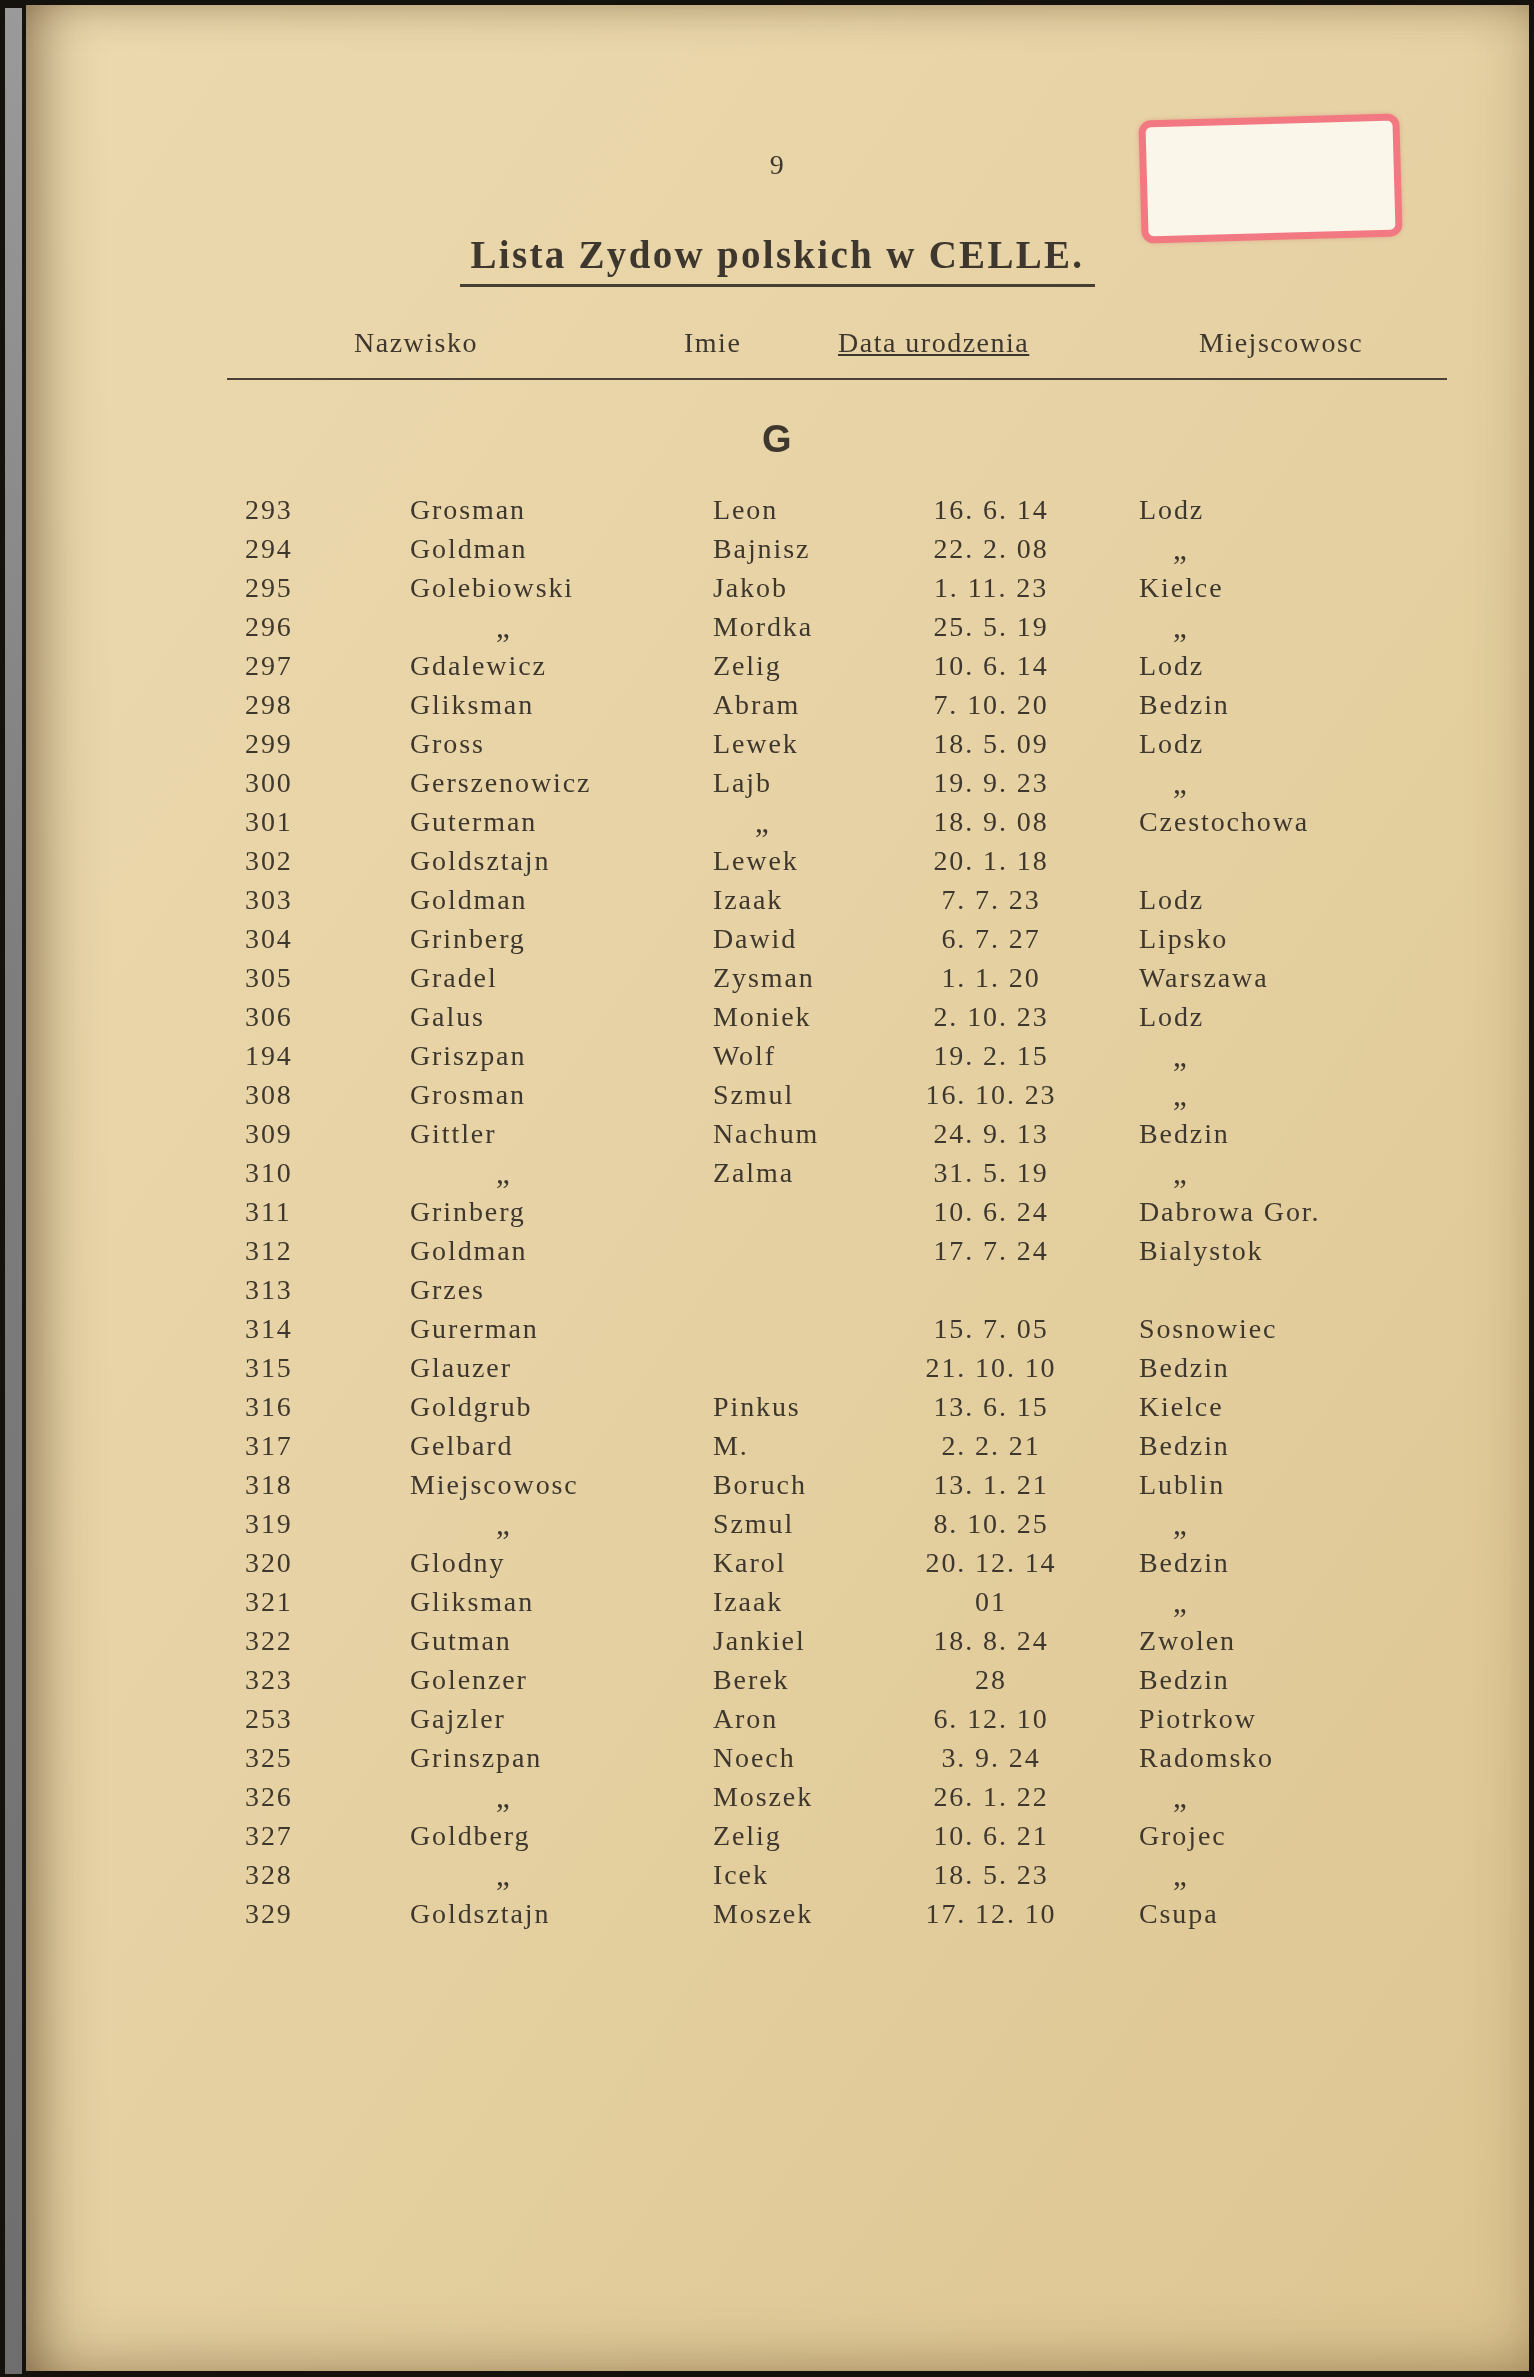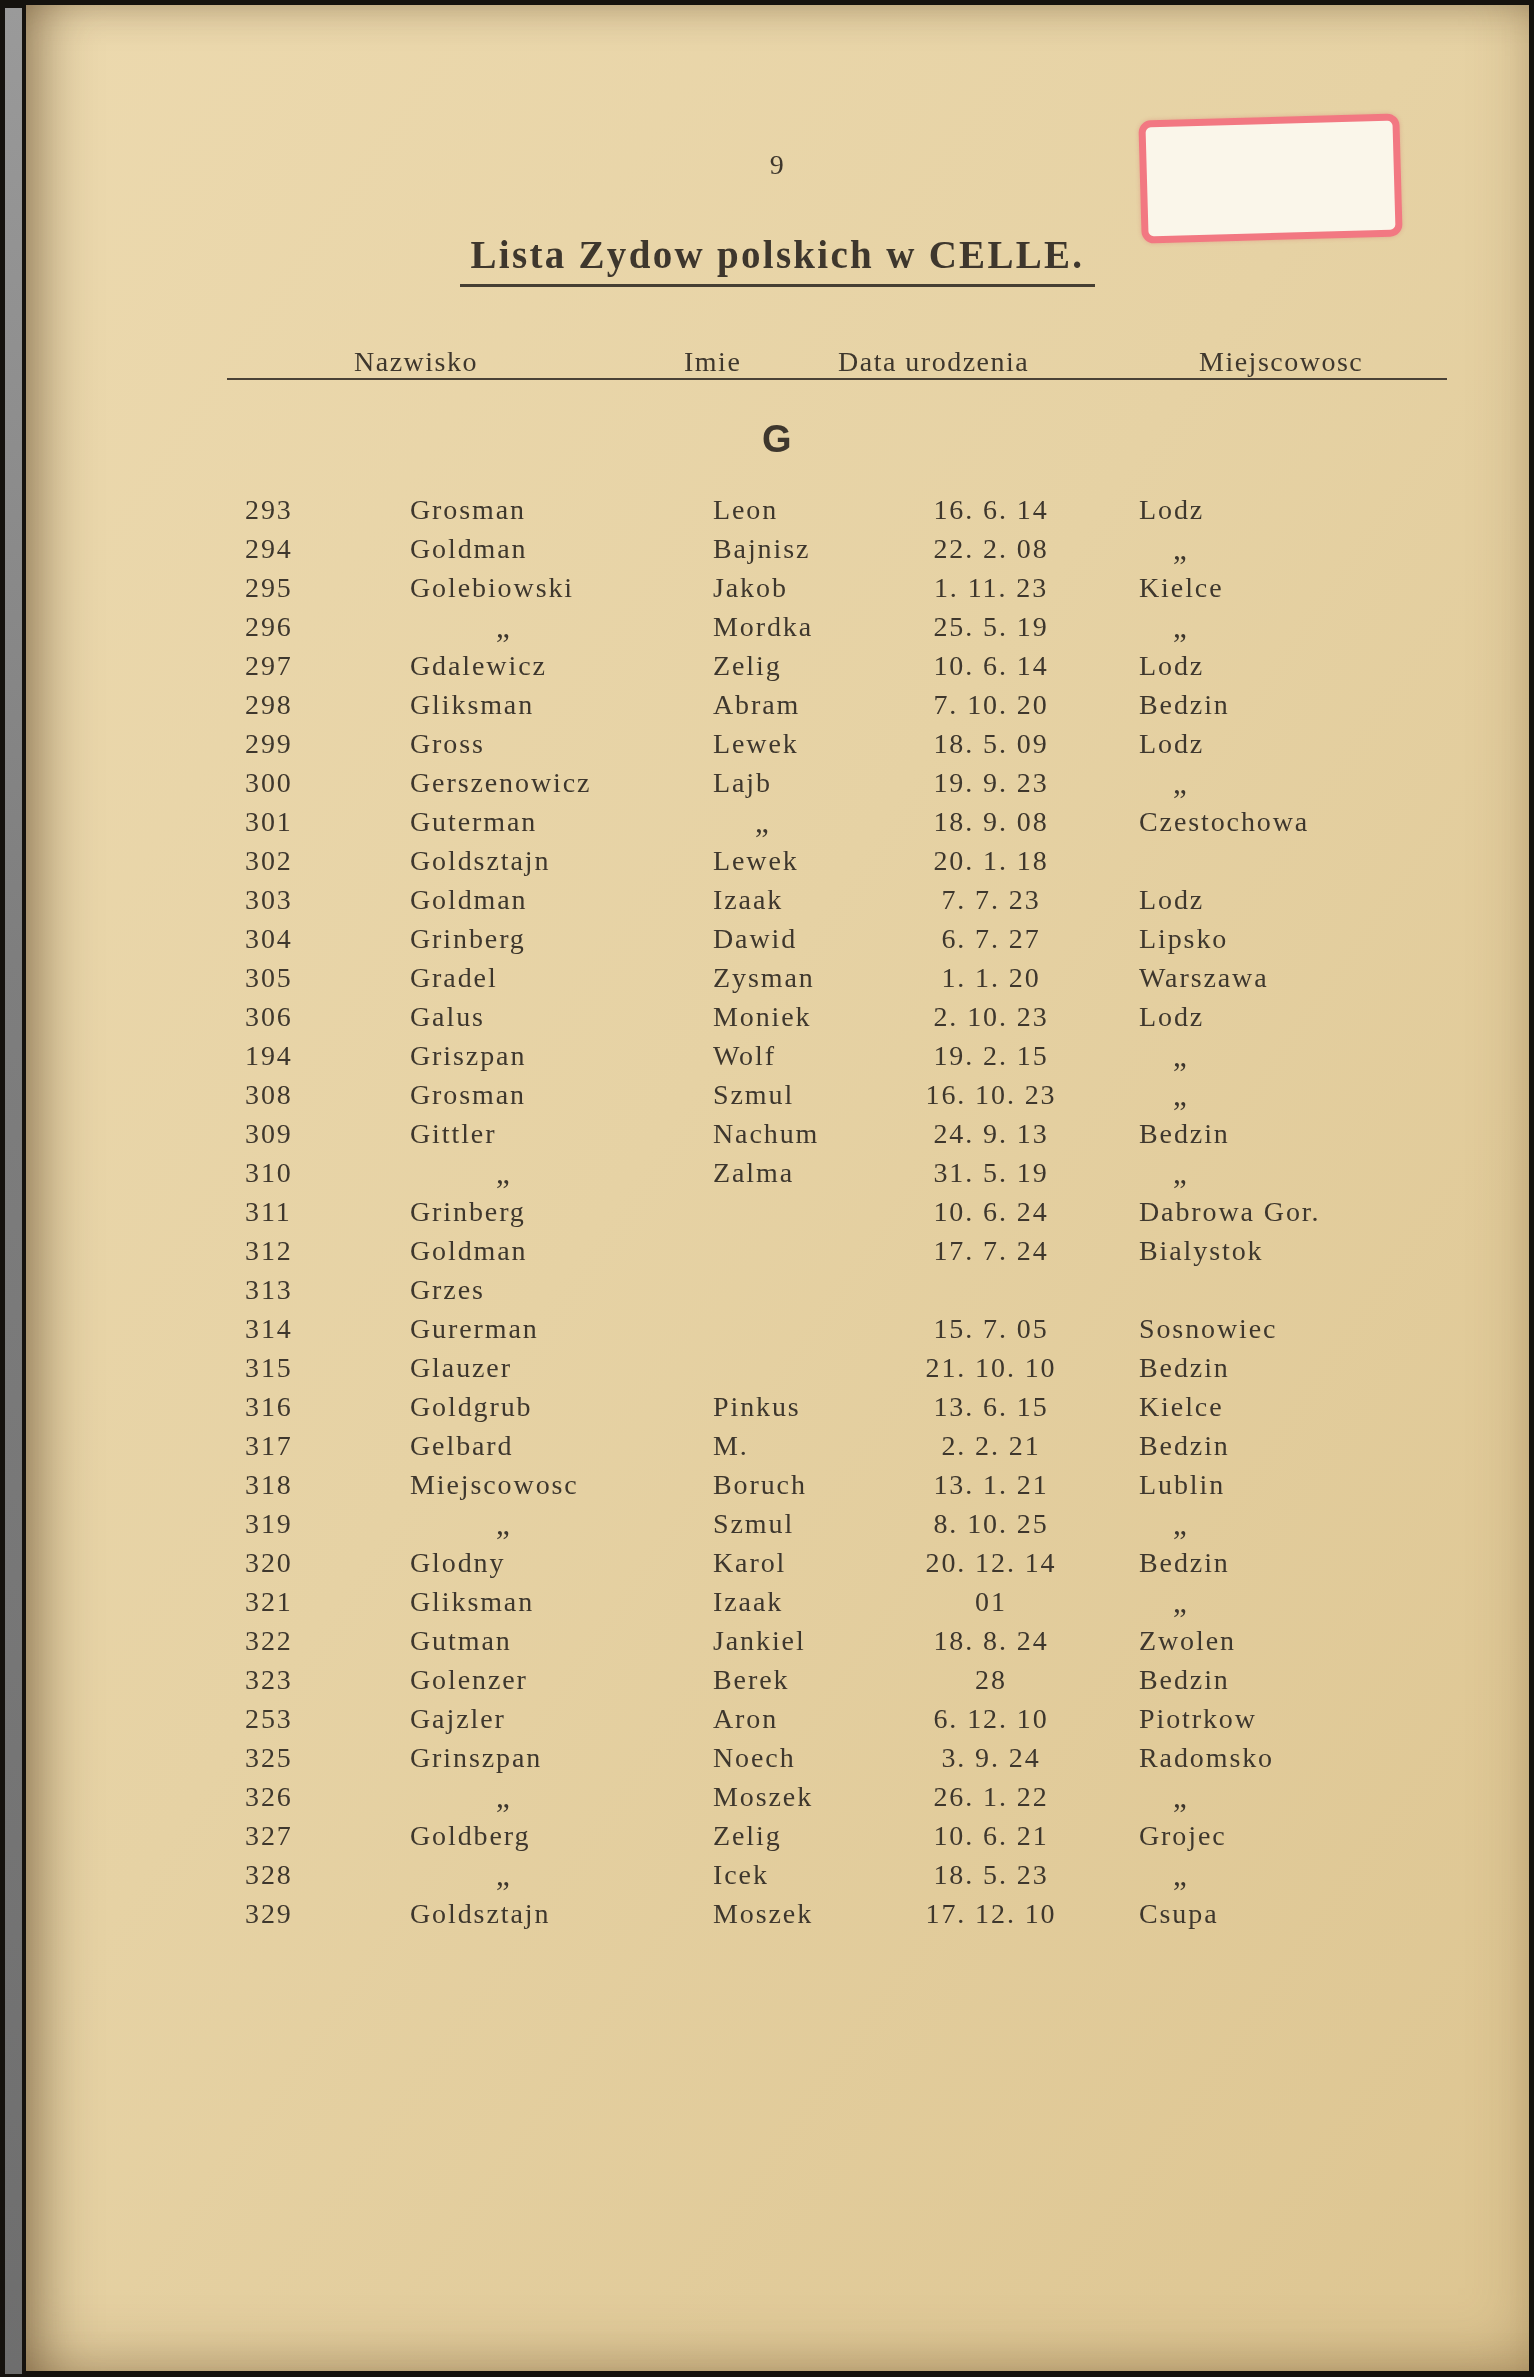--- a/index.html
+++ b/index.html
@@ -39,24 +39,24 @@
   .doc-title{
     display:inline-block;
     font-size:39px;font-weight:bold;letter-spacing:2.3px;
     border-bottom:3.1px solid #463f33;
     padding:0 10.7px 7.7px 10.7px;
   }
   .col-headers{
     position:absolute;top:322px;left:0;right:0;height:38px;
     font-size:28px;letter-spacing:1.5px;
   }
-  .col-headers span{position:absolute;white-space:nowrap;margin-top:19px;}
+  .col-headers span{position:absolute;white-space:nowrap;}
   .h-surname{left:328px;}
   .h-name{left:658px;}
-  .h-date{left:812px;}
+  .h-date{left:812px;text-decoration:underline;}
   .h-place{left:1173px;}
   .header-rule{
     position:absolute;top:373px;left:201px;width:1220px;height:2.3px;
     background:#4a4236;
   }
   .section-letter{
     position:absolute;top:413px;left:0;right:0;text-align:center;
     font-size:38px;font-weight:bold;letter-spacing:1.5px;
     font-family:"Liberation Sans", sans-serif;
   }

